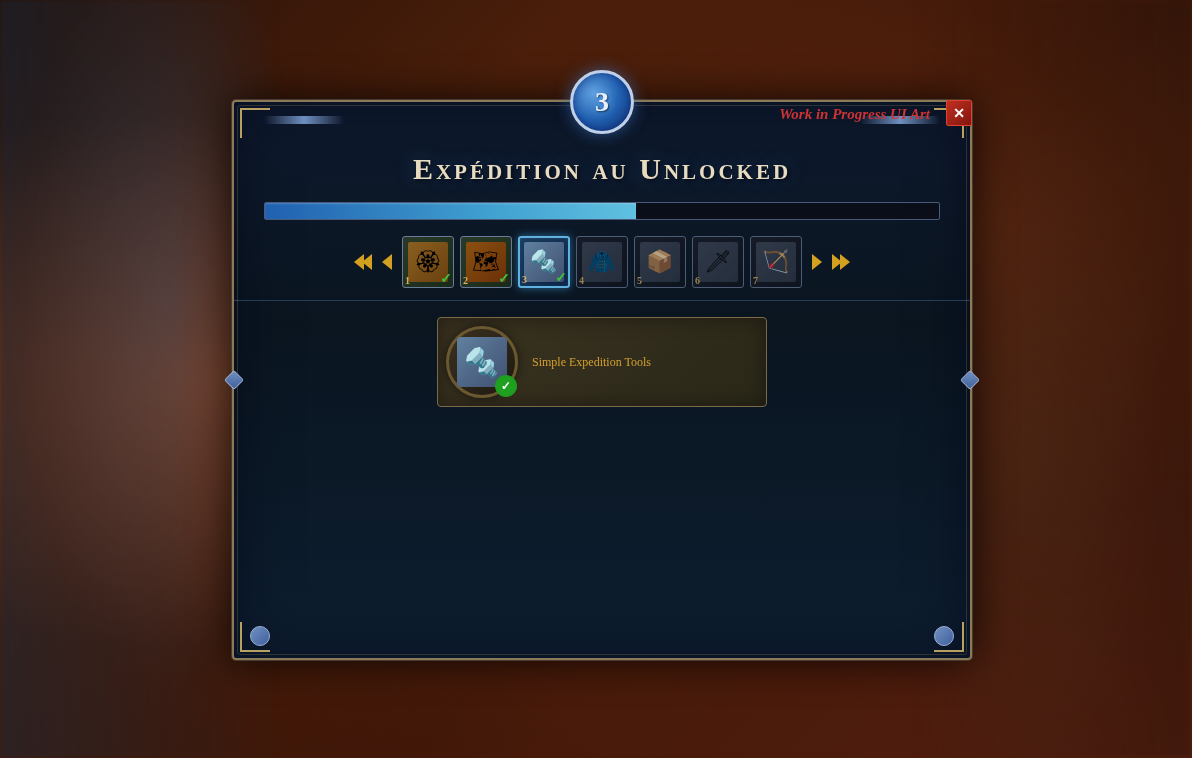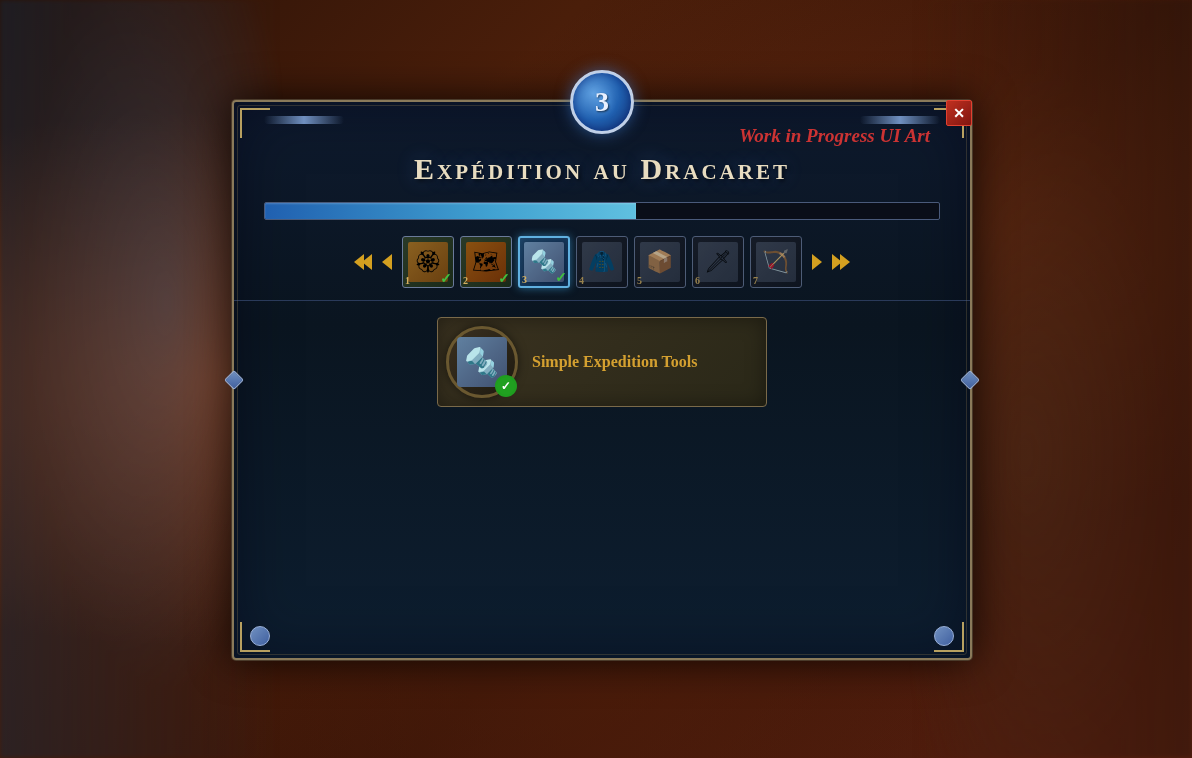--- a/index.html
+++ b/index.html
@@ -133,24 +133,24 @@
     .level-badge-number {
       color: #e8f0ff;
       font-size: 28px;
       font-weight: bold;
       text-shadow: 0 0 8px rgba(100,180,255,0.8), 1px 1px 2px rgba(0,0,0,0.8);
     }
 
     
     .wip-notice {
       position: absolute;
-      top: 23px;
+      top: 4px;
       right: 40px;
       color: #cc3333;
-      font-size: 19px;
+      font-size: 15px;
       font-style: italic;
       font-weight: bold;
     }
 
     
     .dialog-title {
       text-align: center;
       margin-top: 50px;
       color: #e8dcc0;
       font-size: 30px;
@@ -356,22 +356,22 @@
       display: flex;
       align-items: center;
       justify-content: center;
       color: #fff;
       font-size: 12px;
       font-weight: bold;
     }
 
     .reward-name {
       color: #d4a030;
-      font-size: 16px;
-      font-weight: bold;
+      font-size: 12px;
+      font-weight: normal;
       font-family: 'Georgia', serif;
     }
 
     
     .bottom-gem-left, .bottom-gem-right {
       position: absolute;
       bottom: 12px;
       width: 20px;
       height: 20px;
       background: linear-gradient(135deg, #7090c0, #4060a0);
@@ -414,21 +414,21 @@
   <div class="top-side-deco top-side-deco-right"></div>
 
   <div class="close-btn">✕</div>
 
   <div class="level-badge">
     <span class="level-badge-number">3</span>
   </div>
 
   <div class="wip-notice">Work in Progress UI Art</div>
 
-  <h1 class="dialog-title">Expédition au Dracaret</h1>
+  <h1 class="dialog-title">Expédition au Unlocked</h1>
 
   <div class="progress-container">
     <div class="progress-fill" style="width: 55%"></div>
   </div>
 
   <div class="nav-section">
 
     <button class="nav-btn">
       <span class="nav-arrow nav-arr-left nav-arr-left-dbl"></span>
       <span class="nav-arrow nav-arr-left"></span>

